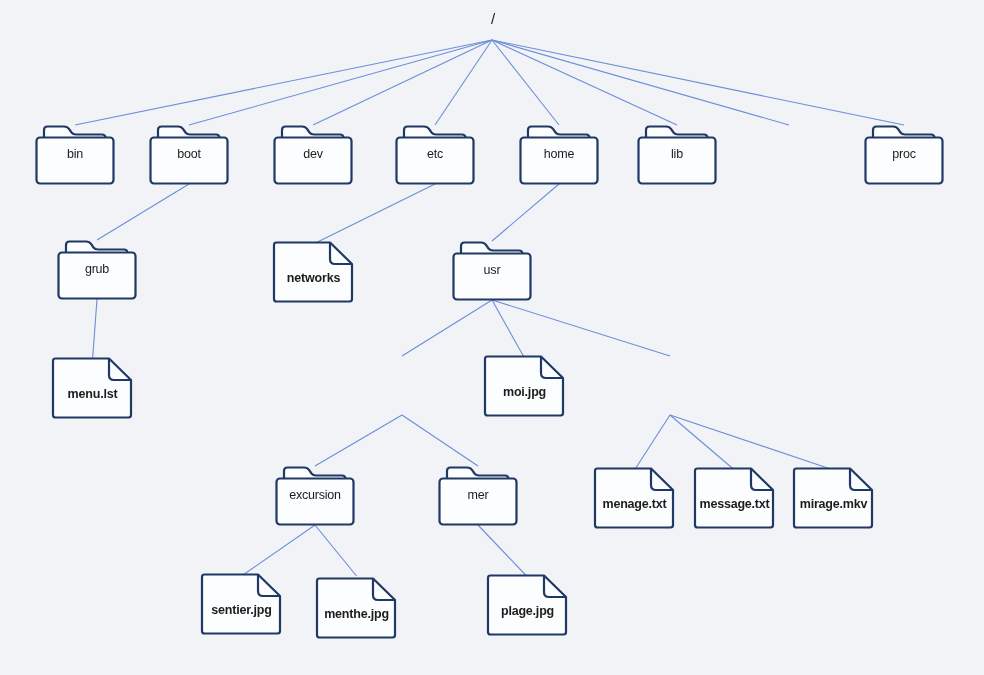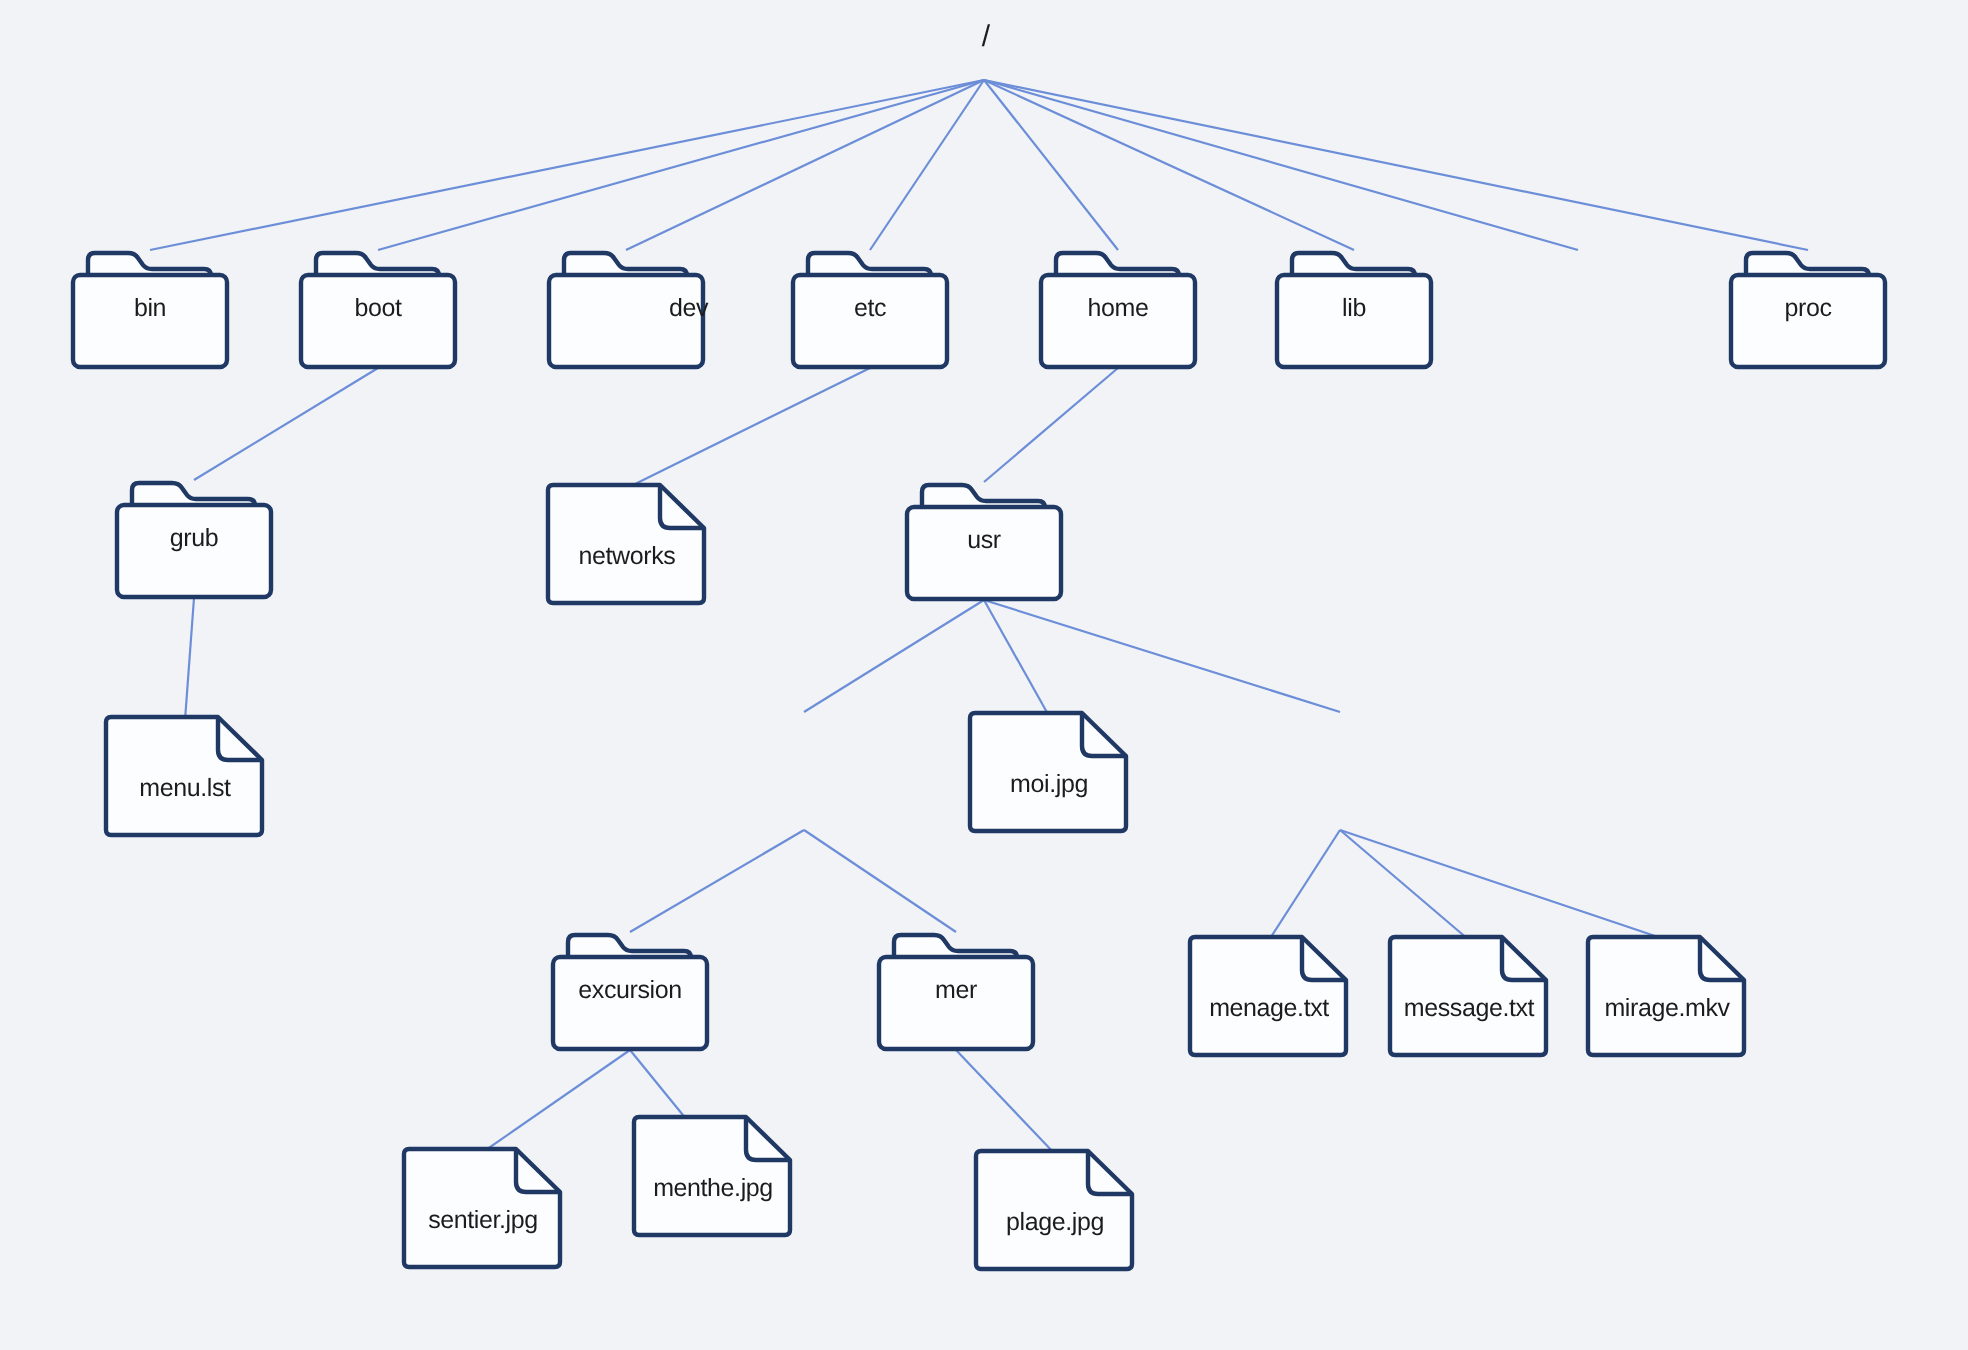--- a/index.html
+++ b/index.html
@@ -21,21 +21,21 @@
     position:absolute;
     display:flex;align-items:center;justify-content:center;
   }
   .node svg.icon{position:absolute;left:0;top:0;}
   .node .label{
     position:relative;z-index:3;
     font-size:12.5px;color:var(--label,#1c1c1c);
     white-space:nowrap;letter-spacing:-0.2px;
   }
   .node.folder .label{}
-  .node.file .label{margin-top:12px;}
+  .node.file .label{margin-top:12px;font-weight:bold;}
 </style>
 </head>
 <body>
 
 <div class="canvas" style="--bg: #f1f3f7; --label: #1c1c1c;">
   <svg id="edge-layer" width="984" height="675">
       <line x1="492" y1="40" x2="75" y2="125" stroke="#6c8ed8" stroke-width="1.1"></line>
       <line x1="492" y1="40" x2="189" y2="125" stroke="#6c8ed8" stroke-width="1.1"></line>
       <line x1="492" y1="40" x2="313" y2="125" stroke="#6c8ed8" stroke-width="1.1"></line>
       <line x1="492" y1="40" x2="435" y2="125" stroke="#6c8ed8" stroke-width="1.1"></line>
@@ -68,21 +68,21 @@
         </svg>
         <span class="label">bin</span>
       </div>
       <div class="node folder" style="left: 148px; top: 121px; width: 82px; height: 65px;">
         <svg class="icon" width="82" height="65" viewBox="0 0 82 65">
           <path d="M10 22 L10 9 Q10 5.5 13.5 5.5 L30 5.5 Q33.5 5.5 35 8 L37.5 11.5 Q39 13.5 42 13.5 L68 13.5 Q71.5 13.5 71.5 17 L71.5 22" fill="#fcfdfe" stroke="#1f3864" stroke-width="2.2"></path>
           <rect x="2.5" y="16.5" width="77" height="46" rx="3.5" fill="#fcfdfe" stroke="#1f3864" stroke-width="2.2"></rect>
         </svg>
         <span class="label">boot</span>
       </div>
-      <div class="node folder" style="left: 272px; top: 121px; width: 82px; height: 65px; justify-content: flex-end;">
+      <div class="node folder" style="left: 272px; top: 121px; width: 82px; height: 65px;">
         <svg class="icon" width="82" height="65" viewBox="0 0 82 65">
           <path d="M10 22 L10 9 Q10 5.5 13.5 5.5 L30 5.5 Q33.5 5.5 35 8 L37.5 11.5 Q39 13.5 42 13.5 L68 13.5 Q71.5 13.5 71.5 17 L71.5 22" fill="#fcfdfe" stroke="#1f3864" stroke-width="2.2"></path>
           <rect x="2.5" y="16.5" width="77" height="46" rx="3.5" fill="#fcfdfe" stroke="#1f3864" stroke-width="2.2"></rect>
         </svg>
         <span class="label">dev</span>
       </div>
       <div class="node folder" style="left: 394px; top: 121px; width: 82px; height: 65px;">
         <svg class="icon" width="82" height="65" viewBox="0 0 82 65">
           <path d="M10 22 L10 9 Q10 5.5 13.5 5.5 L30 5.5 Q33.5 5.5 35 8 L37.5 11.5 Q39 13.5 42 13.5 L68 13.5 Q71.5 13.5 71.5 17 L71.5 22" fill="#fcfdfe" stroke="#1f3864" stroke-width="2.2"></path>
           <rect x="2.5" y="16.5" width="77" height="46" rx="3.5" fill="#fcfdfe" stroke="#1f3864" stroke-width="2.2"></rect>
@@ -180,21 +180,21 @@
         </svg>
         <span class="label">mirage.mkv</span>
       </div>
       <div class="node file" style="left: 199px; top: 572px; width: 85px; height: 64px;">
         <svg class="icon" width="85" height="64" viewBox="0 0 85 64">
           <path d="M3 5 Q3 2.5 5.5 2.5 L59 2.5 L81 24 L81 59 Q81 61.5 78.5 61.5 L5.5 61.5 Q3 61.5 3 59 Z" fill="#fcfdfe" stroke="#1f3864" stroke-width="2.2" stroke-linejoin="round"></path>
           <path d="M59 2.5 L59 19 Q59 24 64 24 L81 24" fill="none" stroke="#1f3864" stroke-width="2.2"></path>
         </svg>
         <span class="label">sentier.jpg</span>
       </div>
-      <div class="node file" style="left: 314px; top: 556px; width: 85px; height: 64px; align-items: center;">
+      <div class="node file" style="left: 314px; top: 576px; width: 85px; height: 64px; align-items: center;">
         <svg class="icon" width="85" height="64" viewBox="0 0 85 64">
           <path d="M3 5 Q3 2.5 5.5 2.5 L59 2.5 L81 24 L81 59 Q81 61.5 78.5 61.5 L5.5 61.5 Q3 61.5 3 59 Z" fill="#fcfdfe" stroke="#1f3864" stroke-width="2.2" stroke-linejoin="round"></path>
           <path d="M59 2.5 L59 19 Q59 24 64 24 L81 24" fill="none" stroke="#1f3864" stroke-width="2.2"></path>
         </svg>
         <span class="label">menthe.jpg</span>
       </div>
       <div class="node file" style="left: 485px; top: 573px; width: 85px; height: 64px;">
         <svg class="icon" width="85" height="64" viewBox="0 0 85 64">
           <path d="M3 5 Q3 2.5 5.5 2.5 L59 2.5 L81 24 L81 59 Q81 61.5 78.5 61.5 L5.5 61.5 Q3 61.5 3 59 Z" fill="#fcfdfe" stroke="#1f3864" stroke-width="2.2" stroke-linejoin="round"></path>
           <path d="M59 2.5 L59 19 Q59 24 64 24 L81 24" fill="none" stroke="#1f3864" stroke-width="2.2"></path>

